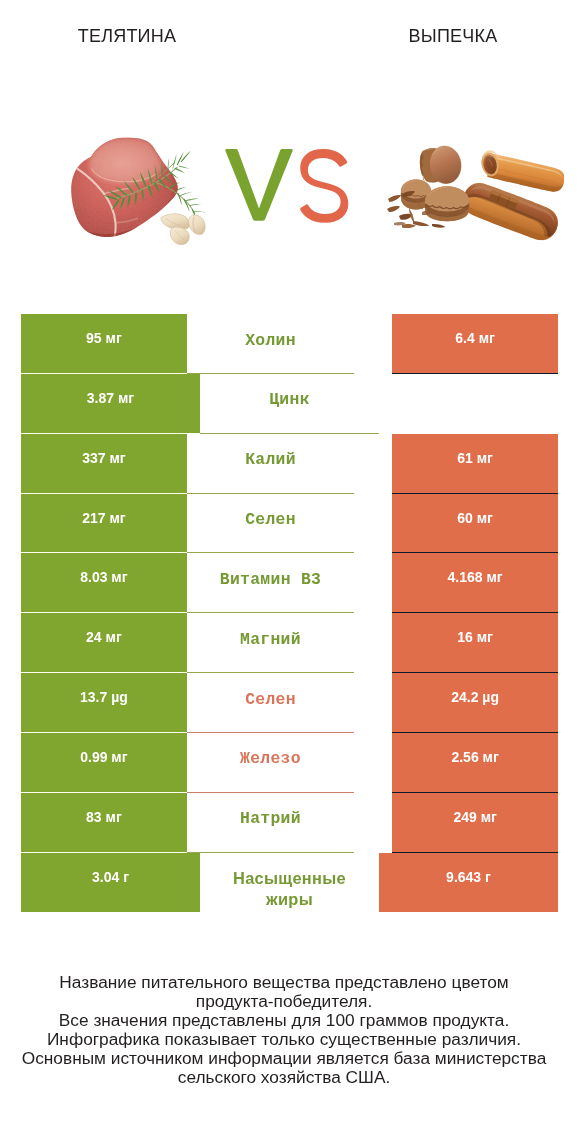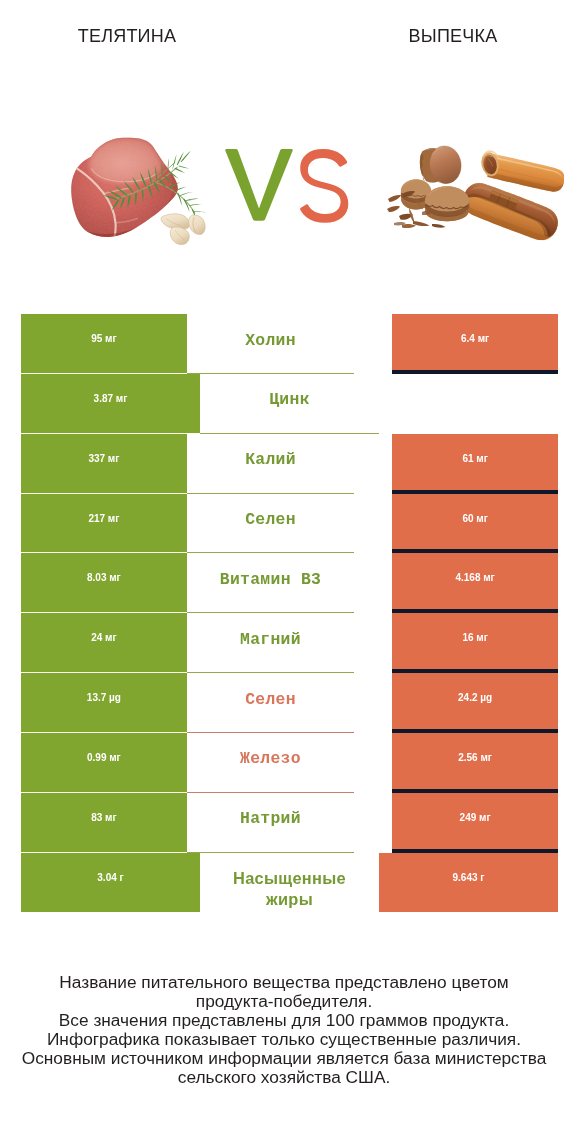--- a/index.html
+++ b/index.html
@@ -54,31 +54,31 @@
     left: 21px;
     top: 314px;
     width: 537px;
   }
   .row { display: flex; height: 59.85px; }
   .cell {
     display: flex;
     align-items: flex-start;
     justify-content: center;
     box-sizing: border-box;
-    font-size: 10px;
+    font-size: 14px;
     line-height: 21px;
     font-weight: 700;
     text-align: center;
     padding: 14px 10px 0;
   }
   .cell-left  { width: 179px; background: #81a62f; color: #ffffff; }
   .cell-mid   { width: 179px; background: #ffffff; font-size: 16.4px; letter-spacing: 0.3px; padding: 15.5px 20px 0; line-height: 21.3px; }
   .cell-right { width: 179px; background: #e16e4a; color: #ffffff; }
   .row:not(:last-child) .cell-left  { border-bottom: 1px solid #fbfeec; }
-  .row:not(:last-child) .cell-right { border-bottom: 4px solid #0f172a; margin-left: 38px; }
+  .row:not(:last-child) .cell-right { border-bottom: 1px solid #0f172a; margin-left: 38px; }
   .row:not(:last-child) .cell-mid   { border-bottom: 1px solid #93a84f; font-family: Liberation Mono, monospace; }
   .row:not(:last-child).win-right .cell-mid { border-bottom: 1px solid #cb7f68; }
   .cell-mid.green  { color: #759a34; }
   .cell-mid.orange { color: #d9755a; }
 
   
   .footer {
     position: absolute;
     left: 0; top: 973px;
     width: 568px;

